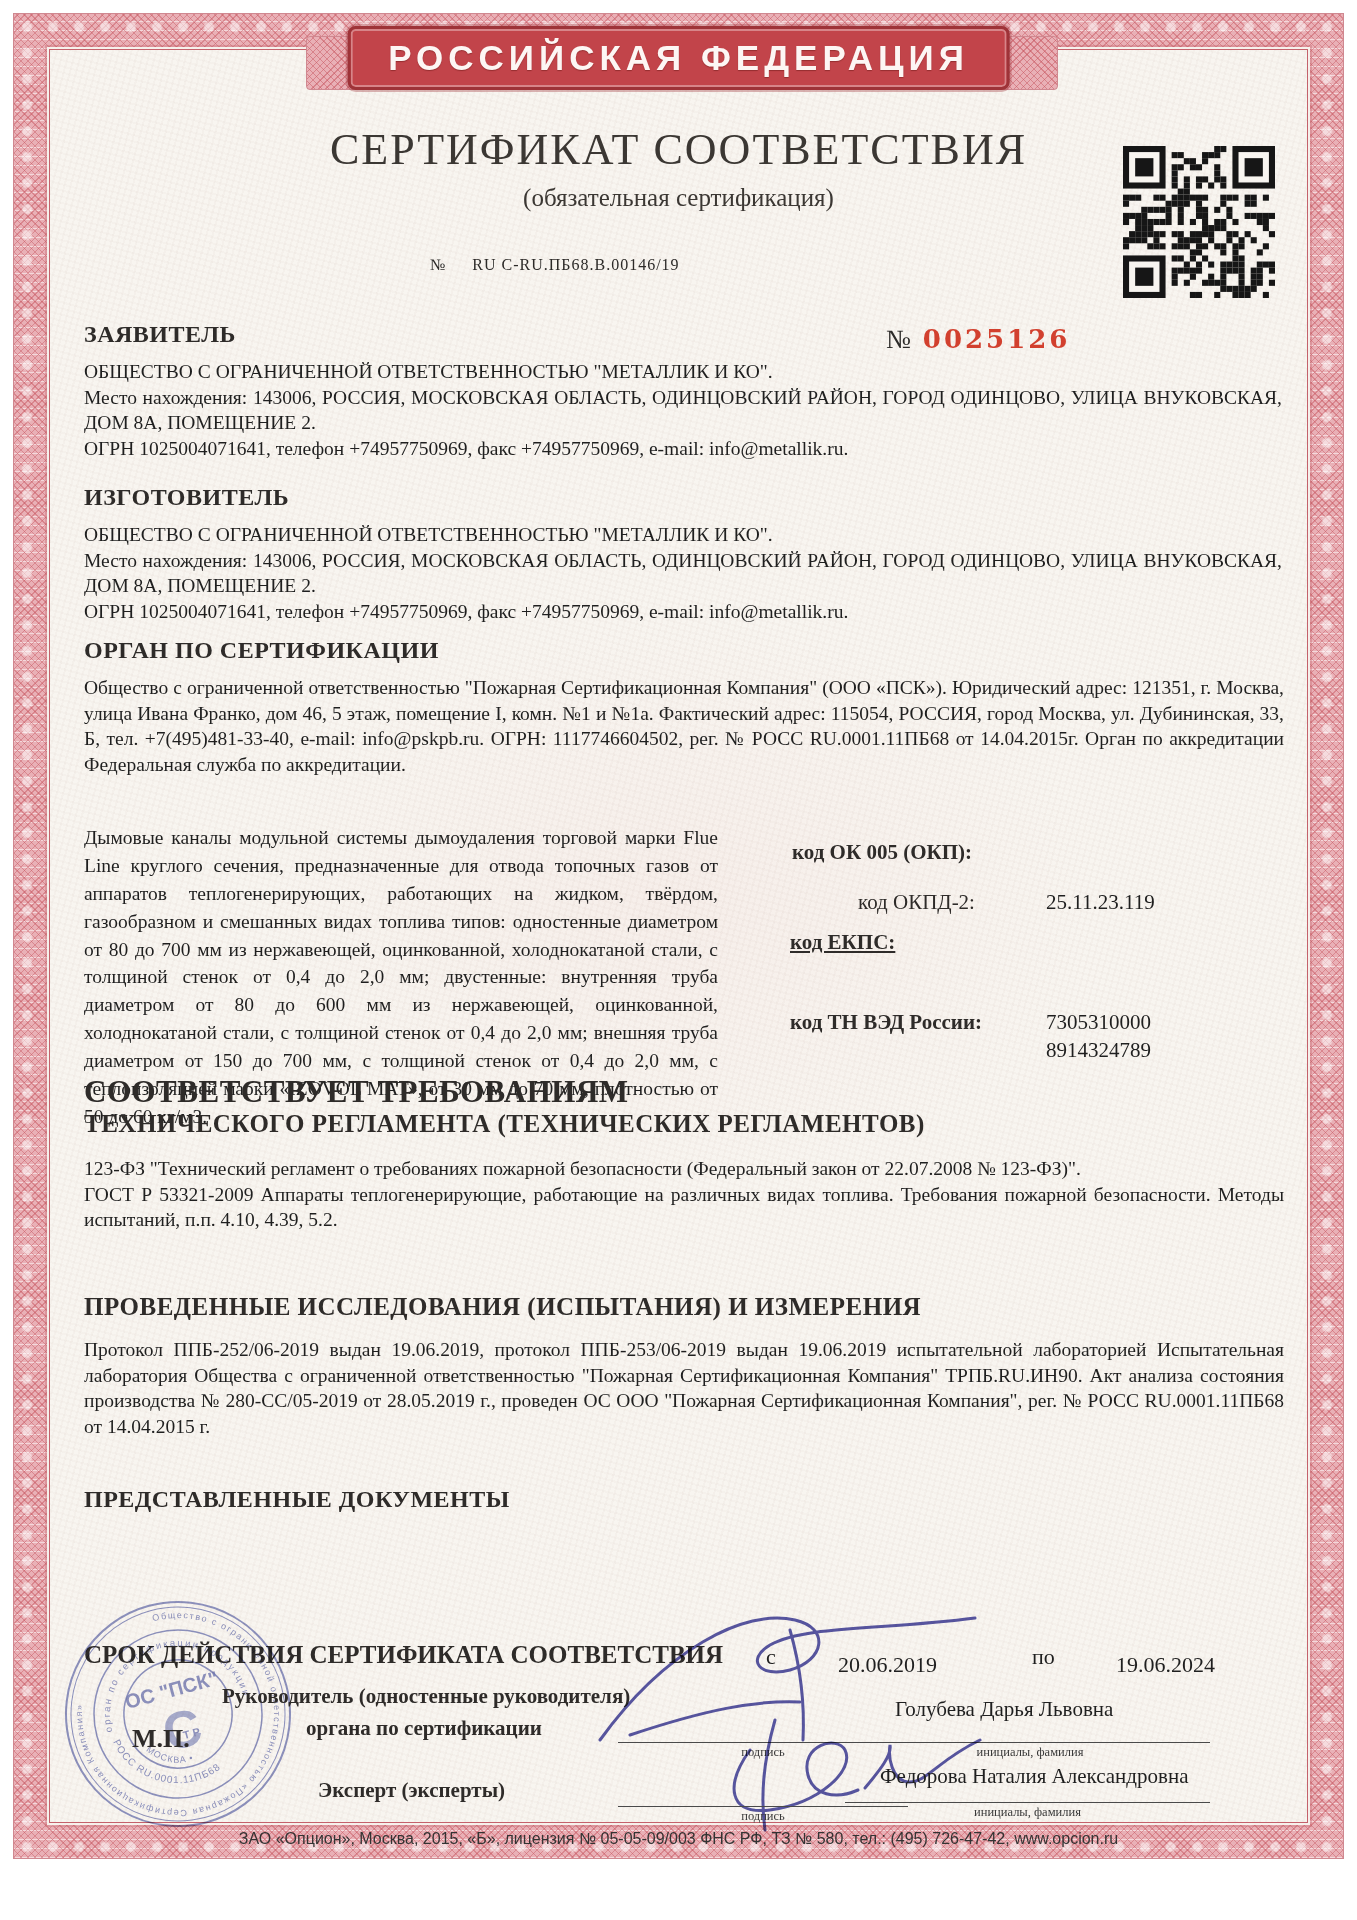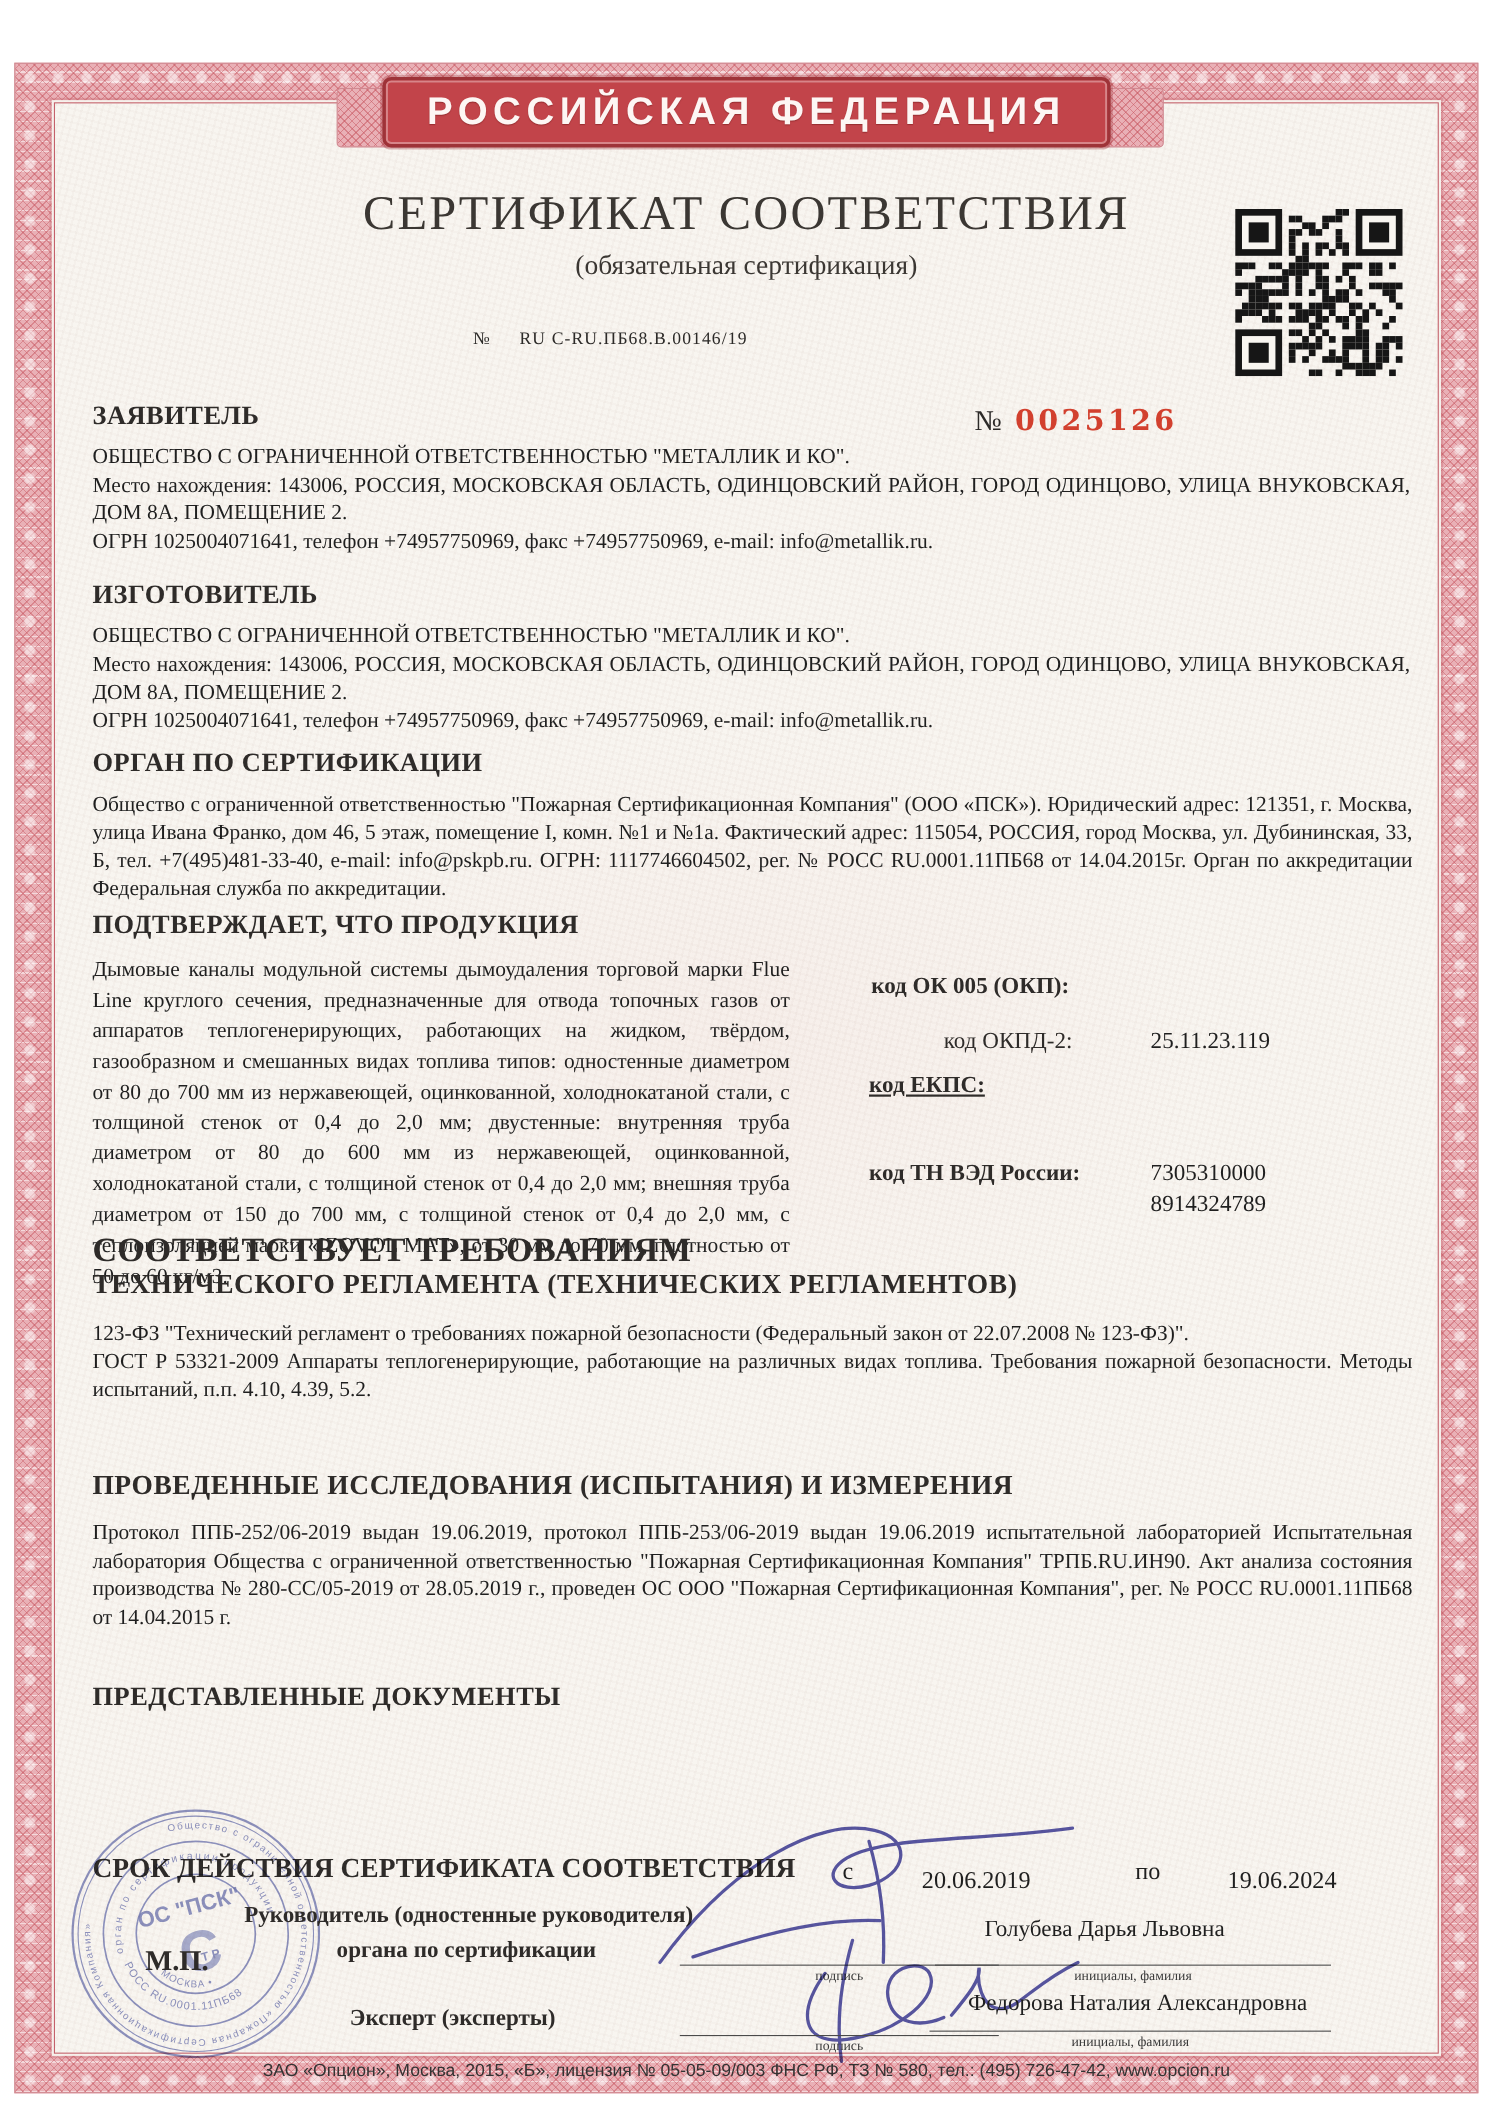--- a/index.html
+++ b/index.html
@@ -1,17 +1,17 @@
 <!DOCTYPE html>
 <html><head>
 <meta charset="utf-8">
 <style>
   html,body{margin:0;padding:0;background:#ffffff;}
   .page{position:relative;width:1357px;height:1872px;background:#ffffff;overflow:hidden;
-        font-family:"Liberation Serif","DejaVu Serif",serif;color:#262626;margin-top:44px;}
+        font-family:"Liberation Serif","DejaVu Serif",serif;color:#262626;}
   
   .guilloche{position:absolute;inset:13px;
     background:
       radial-gradient(circle at 13px 13px, rgba(255,255,255,.55) 4px, transparent 6px),
       repeating-linear-gradient(45deg, rgba(198,84,94,.45) 0 1px, transparent 1px 5px),
       repeating-linear-gradient(-45deg, rgba(198,84,94,.45) 0 1px, transparent 1px 5px),
       repeating-linear-gradient(0deg, rgba(255,255,255,.5) 0 1px, transparent 1px 9px),
       #e9b0b6;
     background-size:26px 26px,auto,auto,auto,auto;
     border:1px solid #cf8890;}
@@ -321,21 +321,20 @@
   <div class="sec-h" style="left:84px;top:484px;">ИЗГОТОВИТЕЛЬ</div>
   <div class="body-t" style="left:84px;top:522px;width:1198px;">
     <span class="caps">ОБЩЕСТВО С ОГРАНИЧЕННОЙ ОТВЕТСТВЕННОСТЬЮ "МЕТАЛЛИК И КО".</span>
     <span class="caps">Место нахождения: 143006, РОССИЯ, МОСКОВСКАЯ ОБЛАСТЬ, ОДИНЦОВСКИЙ РАЙОН, ГОРОД ОДИНЦОВО, УЛИЦА ВНУКОВСКАЯ, ДОМ 8А, ПОМЕЩЕНИЕ 2.</span>
     <span class="caps">ОГРН 1025004071641, телефон +74957750969, факс +74957750969, e-mail: info@metallik.ru.</span>
   </div>
 
   <div class="sec-h" style="left:84px;top:637px;">ОРГАН ПО СЕРТИФИКАЦИИ</div>
   <div class="body-t" style="left:84px;top:675px;width:1200px;">Общество с ограниченной ответственностью "Пожарная Сертификационная Компания" (ООО «ПСК»). Юридический адрес: 121351, г. Москва, улица Ивана Франко, дом 46, 5 этаж, помещение I, комн. №1 и №1а. Фактический адрес: 115054, РОССИЯ, город Москва, ул. Дубининская, 33, Б, тел. +7(495)481-33-40, e-mail: info@pskpb.ru. ОГРН: 1117746604502, рег. № РОСС RU.0001.11ПБ68 от 14.04.2015г. Орган по аккредитации Федеральная служба по аккредитации.</div>
 
-  <div class="sec-h" style="left:84px;top:784px;">ПОДТВЕРЖДАЕТ, ЧТО ПРОДУКЦИЯ</div>
   <div class="body-t" style="left:84px;top:824px;width:634px;line-height:1.43;">Дымовые каналы модульной системы дымоудаления торговой марки Flue Line круглого сечения, предназначенные для отвода топочных газов от аппаратов теплогенерирующих, работающих на жидком, твёрдом, газообразном и смешанных видах топлива типов: одностенные диаметром от 80 до 700 мм из нержавеющей, оцинкованной, холоднокатаной стали, с толщиной стенок от 0,4 до 2,0 мм; двустенные: внутренняя труба диаметром от 80 до 600 мм из нержавеющей, оцинкованной, холоднокатаной стали, с толщиной стенок от 0,4 до 2,0 мм; внешняя труба диаметром от 150 до 700 мм, с толщиной стенок от 0,4 до 2,0 мм, с теплоизоляцией марки «IZOVOL МАТ», от 30 мм до 70 мм, плотностью от 50 до 60 кг/м3.</div>
 
   <div class="code-label" style="left:792px;top:840px;">код ОК 005 (ОКП):</div>
   <div class="code-label" style="left:858px;top:890px;font-weight:normal;">код ОКПД-2:</div>
   <div class="code-value" style="left:1046px;top:890px;">25.11.23.119</div>
   <div class="code-label" style="left:790px;top:930px;text-decoration:underline;">код ЕКПС:</div>
   <div class="code-label" style="left:790px;top:1010px;">код ТН ВЭД России:</div>
   <div class="code-value" style="left:1046px;top:1010px;">7305310000</div>
   <div class="code-value" style="left:1046px;top:1038px;">8914324789</div>
 

